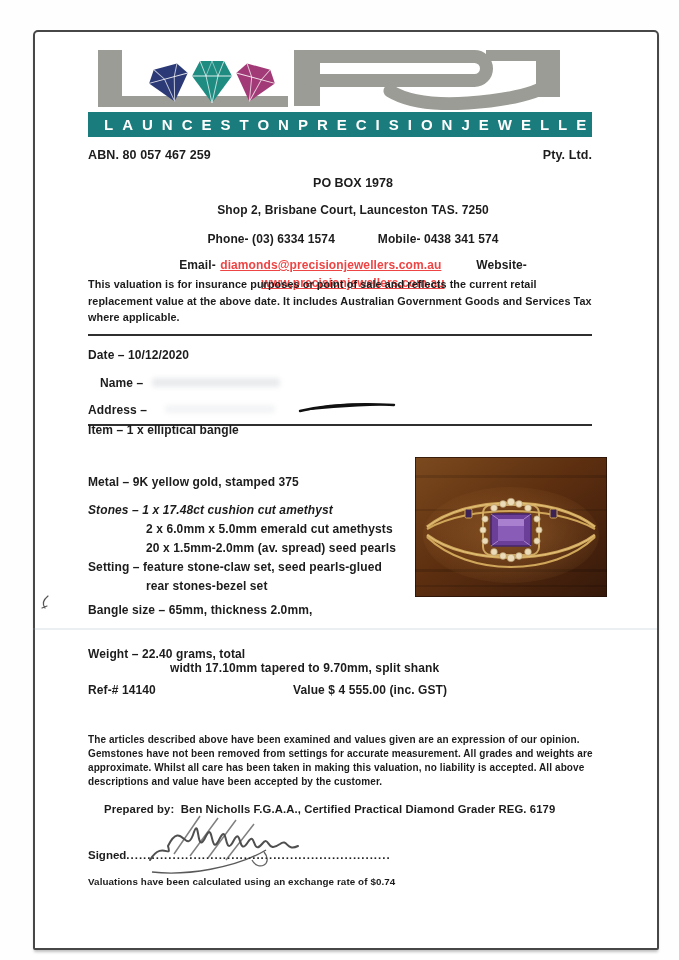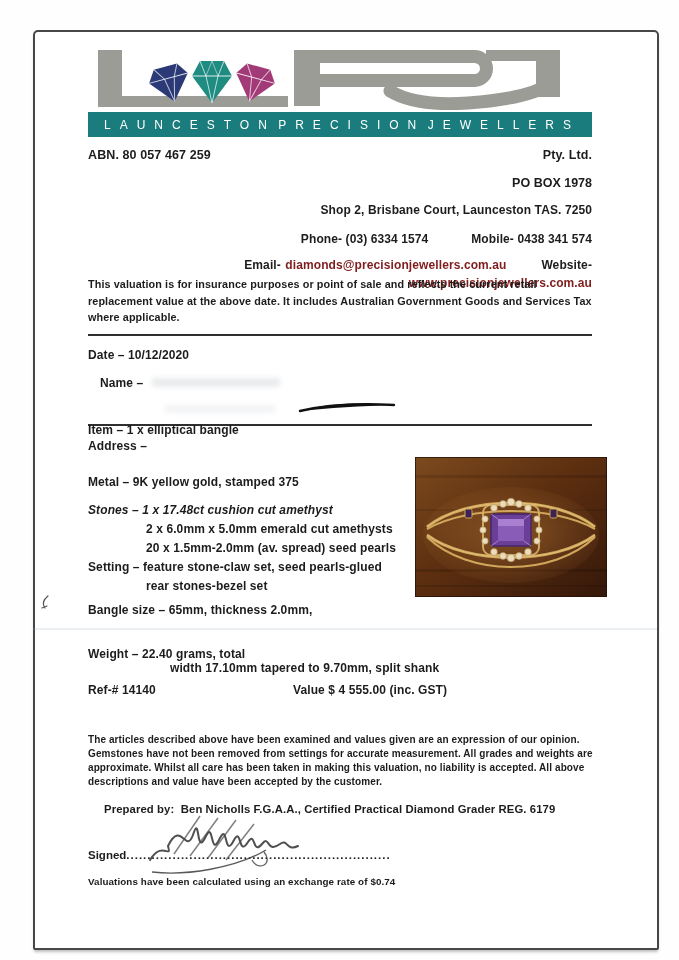--- a/index.html
+++ b/index.html
@@ -3,25 +3,25 @@
 <meta charset="utf-8">
 <style>
   html,body{margin:0;padding:0;width:679px;height:960px;background:#ffffff;overflow:hidden;
     font-family:"Liberation Sans", sans-serif;color:#1c1c1c;-webkit-font-smoothing:antialiased;}
   .stage{position:relative;width:679px;height:960px;background:#fefefe;}
   .doc{position:absolute;left:33px;top:30px;width:622px;height:916px;border:2px solid #474747;
     border-radius:5px 5px 2px 2px;background:#ffffff;box-shadow:0 3px 3px -1px rgba(0,0,0,.25);}
   .abs{position:absolute;}
   .b{font-weight:bold;}
   .line{font-size:12px;font-weight:600;letter-spacing:.1px;white-space:nowrap;}
-  .center{left:88px;width:504px;text-align:right;}
+  .center{left:101px;width:504px;text-align:center;}
   .banner{left:88px;top:112px;width:504px;height:25px;display:flex;align-items:center;
     justify-content:space-between;padding:0 12px 0 16px;box-sizing:border-box;}
-  .banner span{color:#fff;font-size:12px;font-weight:normal;letter-spacing:9px;}
-  .link{color:#7f1d1d;cursor:pointer;font-weight:600;}
+  .banner span{color:#fff;font-size:15px;font-weight:bold;letter-spacing:9px;}
+  .link{color:#ef4444;text-decoration:underline;cursor:pointer;font-weight:600;}
   .rule{left:88px;width:504px;height:2px;background:#2f2f2f;}
   .para{left:88px;width:508px;font-size:10.8px;font-weight:bold;line-height:1.55;letter-spacing:.1px;}
   .smallpara{left:88px;width:514px;font-size:10px;font-weight:600;line-height:1.4;letter-spacing:.1px;}
   .ghost{background:#9aa4ae;filter:blur(2.5px);border-radius:3px;}
   .scanline{left:33px;width:624px;height:2px;background:rgba(150,165,180,.18);}
   .dots{letter-spacing:1px;font-weight:bold;}
 </style>
 </head>
 <body>
 
@@ -83,21 +83,21 @@
     <span class="line link">www.precisionjewellers.com.au</span>
   </div>
 
   <div class="abs para" style="top:276px;">This valuation is for insurance purposes or point of sale and reflects the current retail replacement value at the above date. It includes Australian Government Goods and Services Tax where applicable.</div>
 
   <div class="abs rule" style="top:334px;"></div>
 
   <div class="abs line" style="left:88px;top:348px;">Date – 10/12/2020</div>
   <div class="abs line" style="left:100px;top:376px;">Name –</div>
   <div class="abs ghost" style="left:152px;top:378px;width:128px;height:9px;opacity:.22;"></div>
-  <div class="abs line" style="left:88px;top:403px;margin-top:36px;">Address –</div>
+  <div class="abs line" style="left:88px;top:403px;">Address –</div>
   <div class="abs ghost" style="left:165px;top:405px;width:110px;height:8px;opacity:.12;"></div>
   <svg class="abs" style="left:298px;top:398px;" width="100" height="16" viewBox="0 0 100 16">
     <path d="M2,13 C30,5 62,4 96,7 C64,8 30,10 2,13 Z" fill="#111"></path>
     <path d="M2,13 C30,6 62,5 96,7" stroke="#111" stroke-width="2.4" fill="none" stroke-linecap="round"></path>
   </svg>
 
   <div class="abs rule" style="top:424px;"></div>
 
   <div class="abs line" style="left:88px;top:423px;">Item – 1 x elliptical bangle</div>
   <div class="abs line" style="left:88px;top:475px;">Metal – 9K yellow gold, stamped 375</div>

